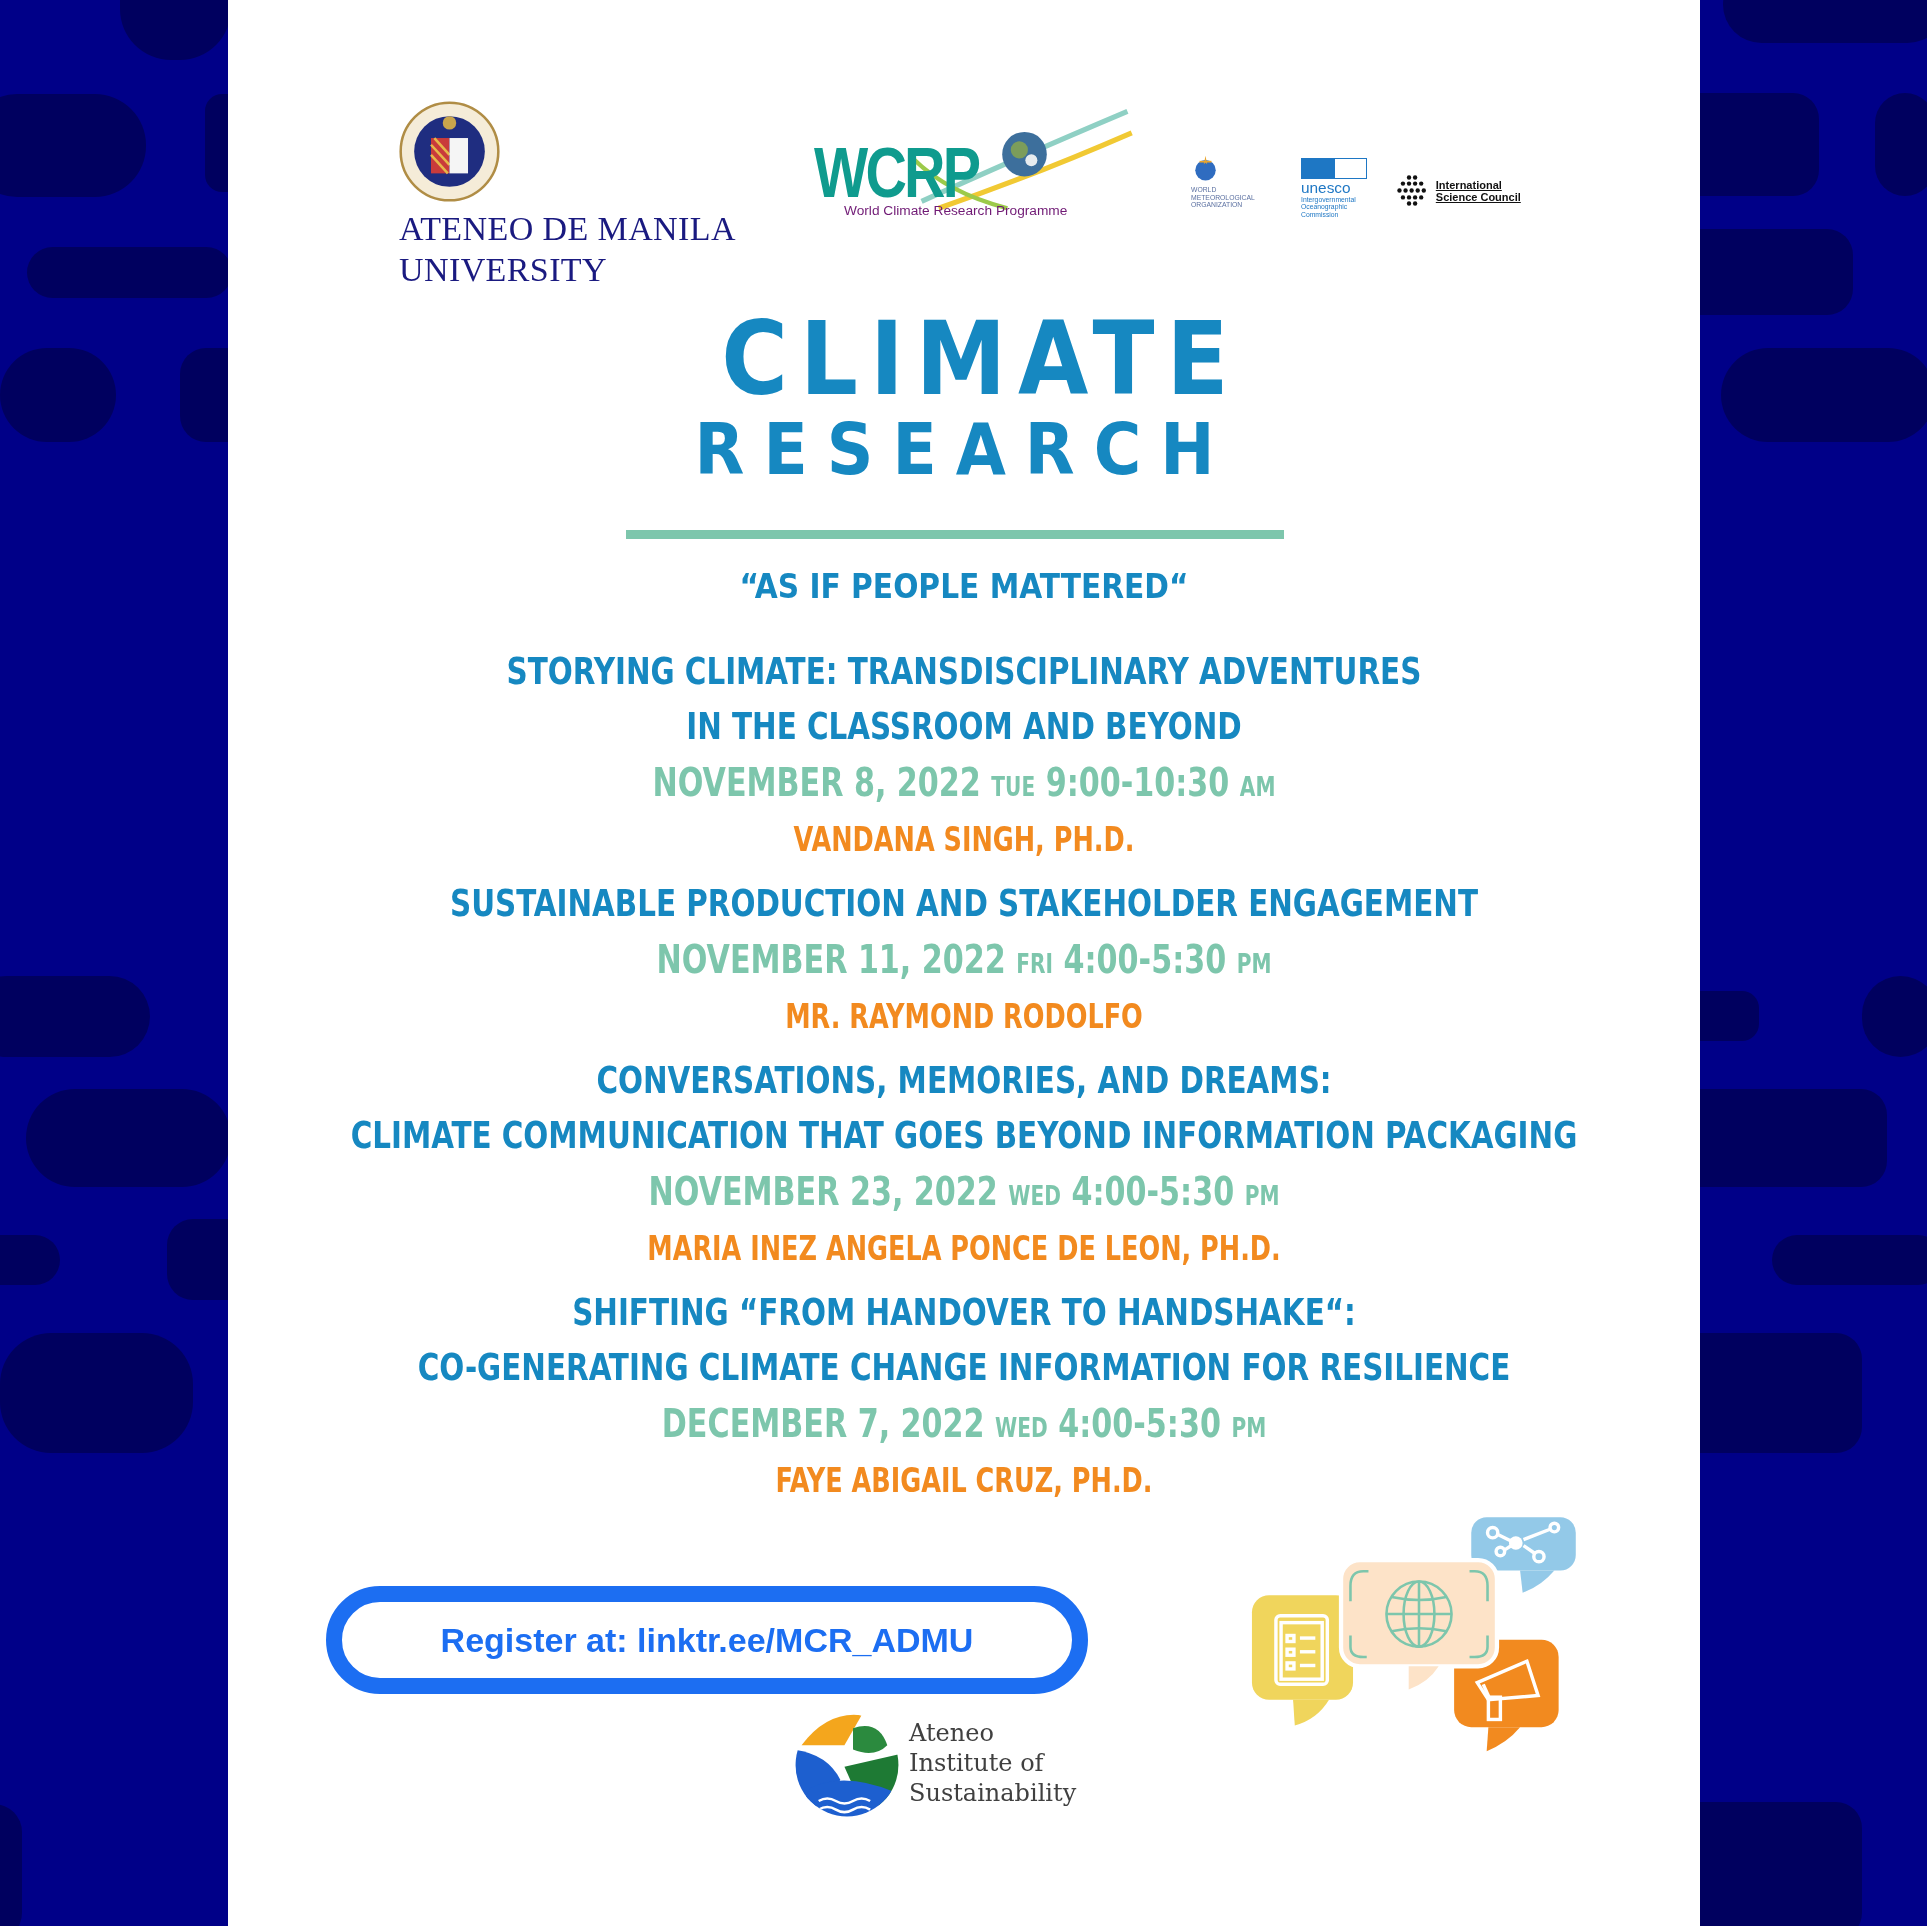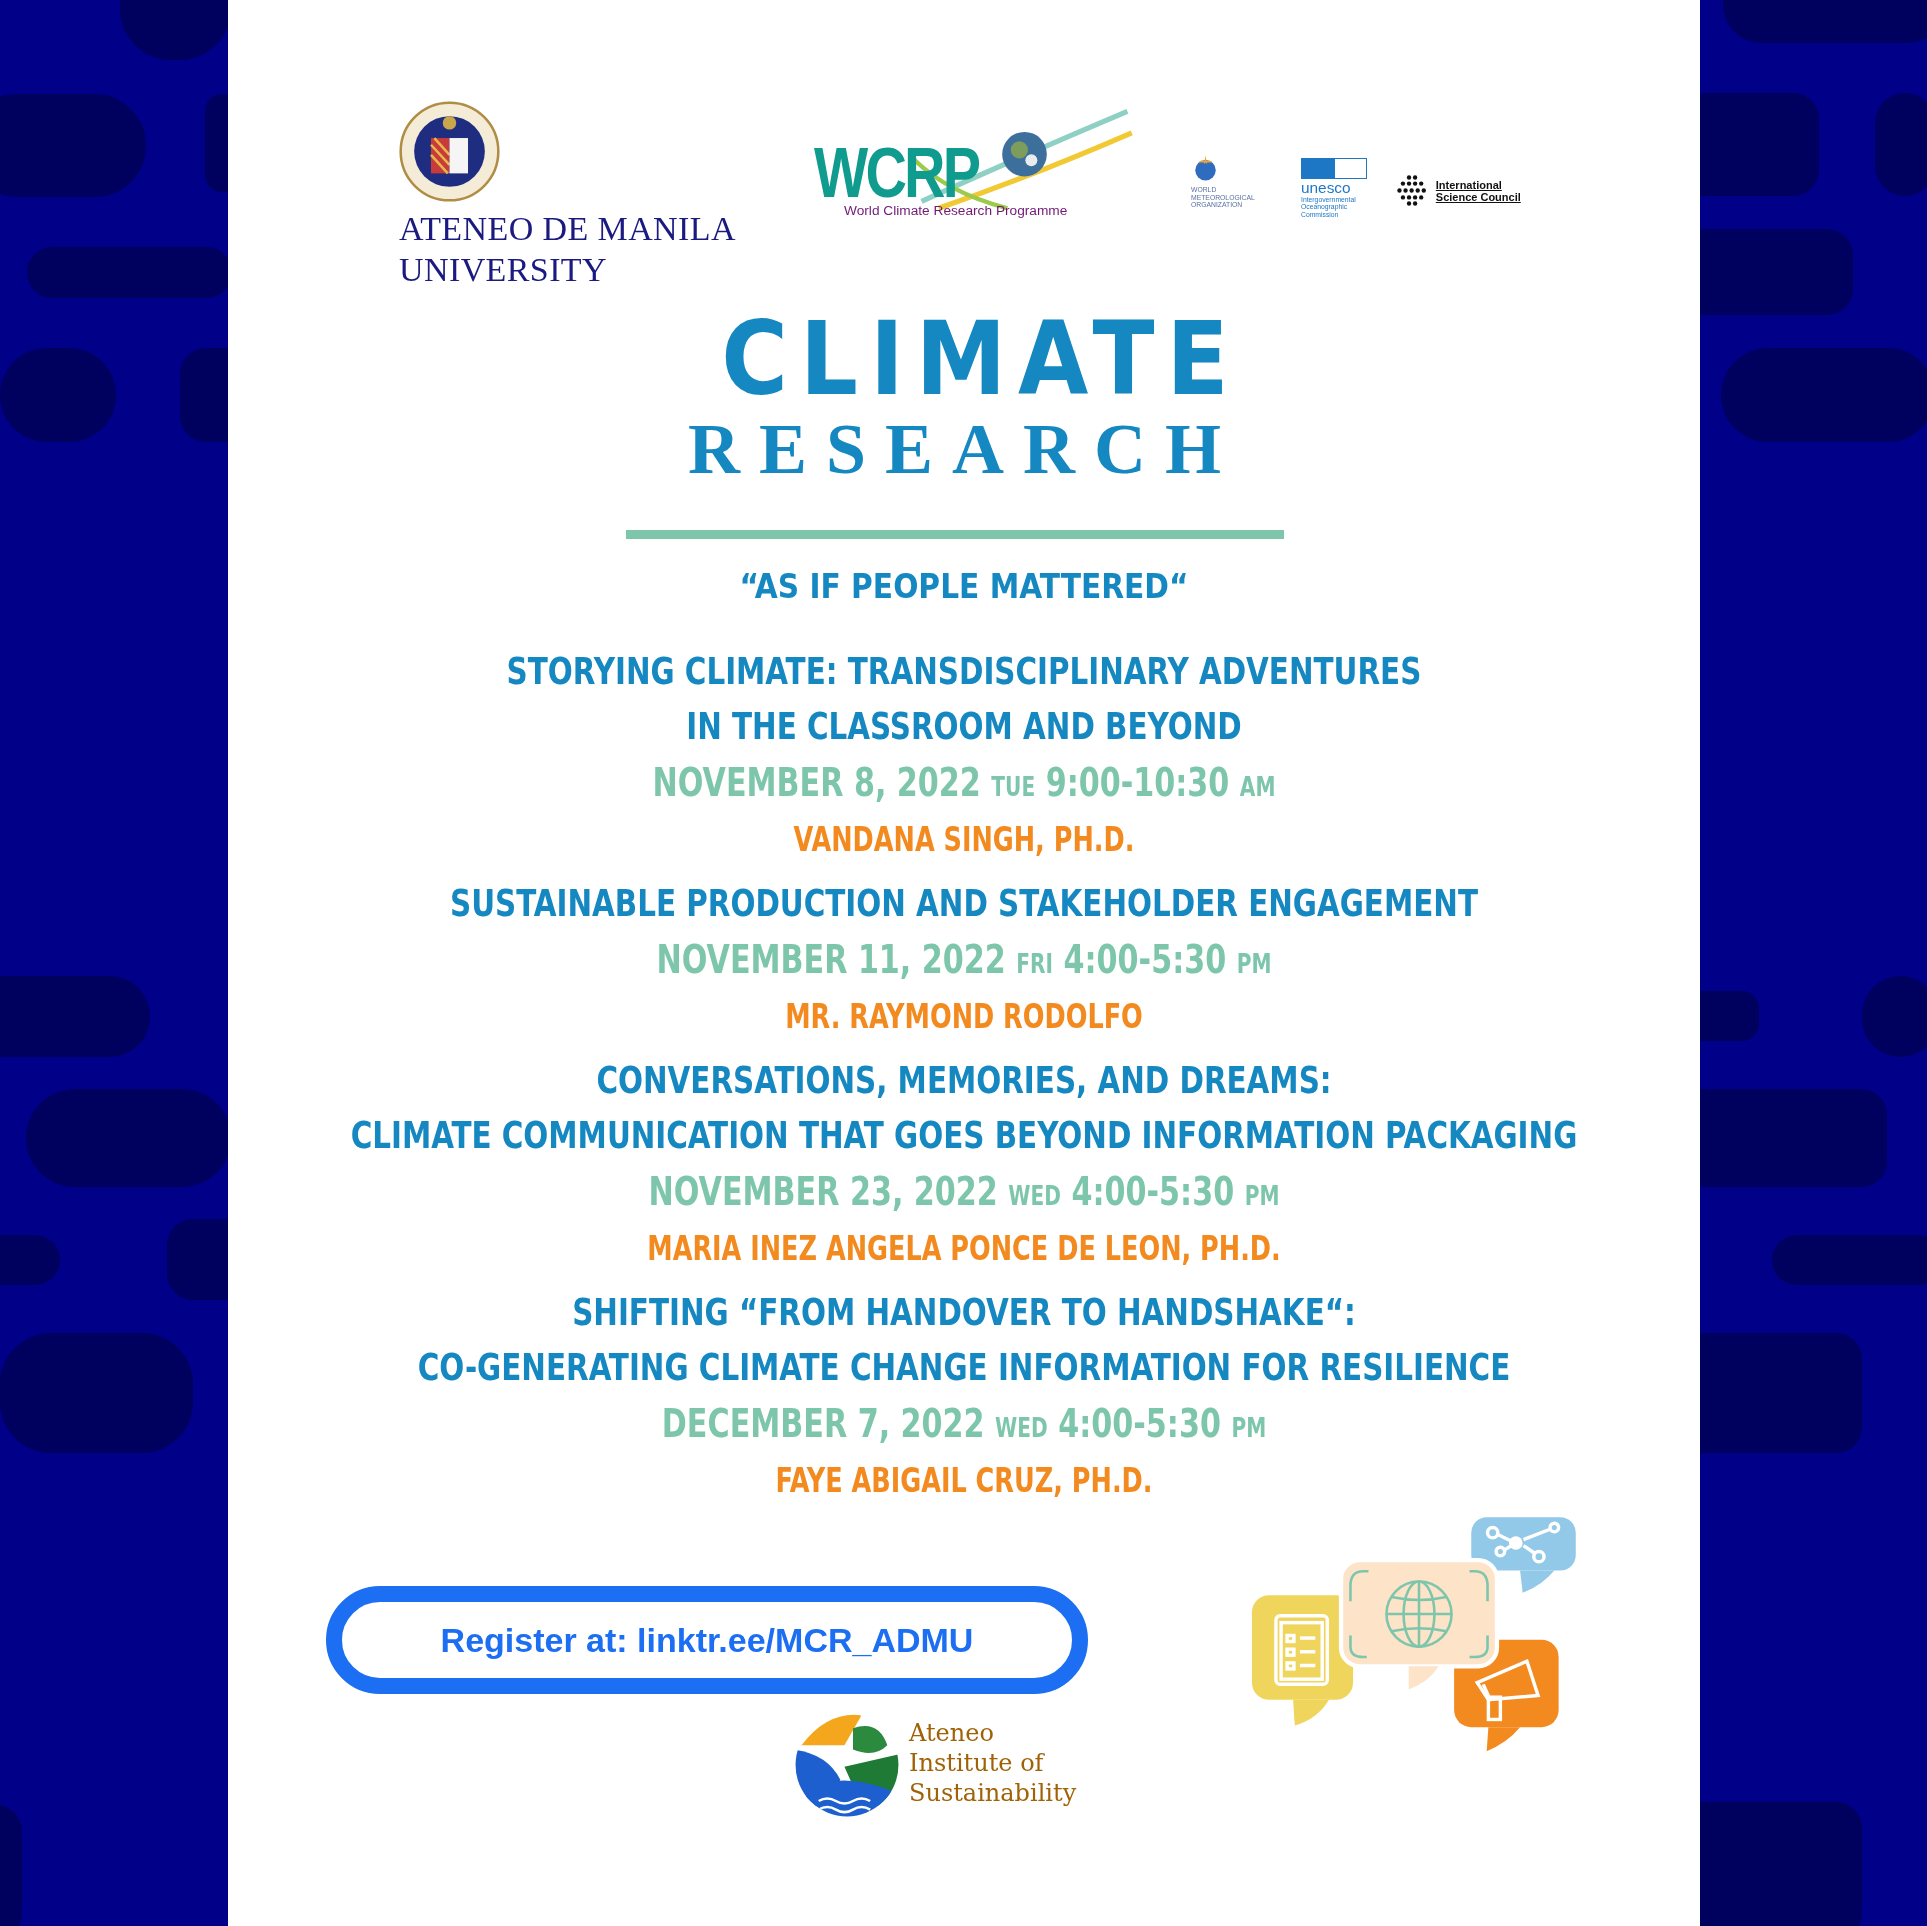--- a/index.html
+++ b/index.html
@@ -29,21 +29,21 @@
   .wcrp-sub { position:absolute; left:34px; top:96px; font-size:13.7px; color:#701a75; font-family:"Liberation Sans Narrow","Liberation Sans",sans-serif; }
   .partner { position:absolute; top:154px; }
   .partner-text { font-size:6.8px; color:#5a6fa0; line-height:7.7px; }
   .isc-text { font-size:11px; font-weight:bold; color:#111; line-height:12px;text-decoration:underline; }
 
   .title {
     position:absolute; left:0; width:100%; text-align:center; color:#1688c1;
     font-family:"DejaVu Sans Condensed","DejaVu Sans", sans-serif; font-weight:bold;
   }
   #title1 { top:291px; font-size:101px; letter-spacing:12px; line-height:103px; }
-  #title2 { top:411px; font-size:72px; letter-spacing:19px; line-height:77px;font-family:Liberation Serif, serif; }
+  #title2 { top:411px; font-size:72px; letter-spacing:19px; line-height:77px; }
   #divider { position:absolute; left:398px; top:530px; width:658px; height:8.6px; background:#7dc6ac; }
   #tagline { top:568px; font-size:33px; line-height:38px; }
 
   .events { position:absolute; left:0; top:644px; width:100%; text-align:center; }
   .event { margin-bottom:12px; }
   .ev-title, .ev-date, .ev-speaker {
     font-family:"DejaVu Sans Condensed","DejaVu Sans", sans-serif; font-weight:bold;
     display:block; transform:scaleX(0.86);
   }
   .ev-title { color:#1688c1; font-size:38px; line-height:55px; }
@@ -52,21 +52,21 @@
   .ev-speaker { color:#f28a1f; font-size:33px; line-height:48px; }
 
   #register {
     position:absolute; left:98px; top:1546px; width:762px; height:108px;
     border:16.3px solid #1c6ef2; border-radius:68px; box-sizing:border-box;
     display:flex; align-items:center; justify-content:center;
     color:#1c6ef2; font-weight:bold; font-size:34px; text-decoration:none;margin-top:40px;
   }
   #bubbles { position:absolute; left:1005px; top:1507px; width:360px; height:257px; }
   #ais { position:absolute; left:565px; top:1708px; width:342px; height:120px; }
-  .ais-text { position:absolute; left:116px; top:10.3px; color:#a16207; font-family:"DejaVu Serif", serif; font-size:24px; line-height:30px; }
+  .ais-text { position:absolute; left:116px; top:10.3px; color:#404040; font-family:"DejaVu Serif", serif; font-size:24px; line-height:30px; }
 </style>
 </head>
 <body>
 
 <div>
   <div class="bg-bubble" style="left:120px;top:-51px;width:111px;height:111px;"></div>
   <div class="bg-bubble" style="left:-34px;top:94px;width:180px;height:103px;"></div>
   <div class="bg-bubble" style="left:205px;top:94px;width:26px;height:98px;border-radius:17px 0 0 17px;"></div>
   <div class="bg-bubble" style="left:27px;top:247px;width:205px;height:51px;"></div>
   <div class="bg-bubble" style="left:0;top:348px;width:116px;height:94px;"></div>

